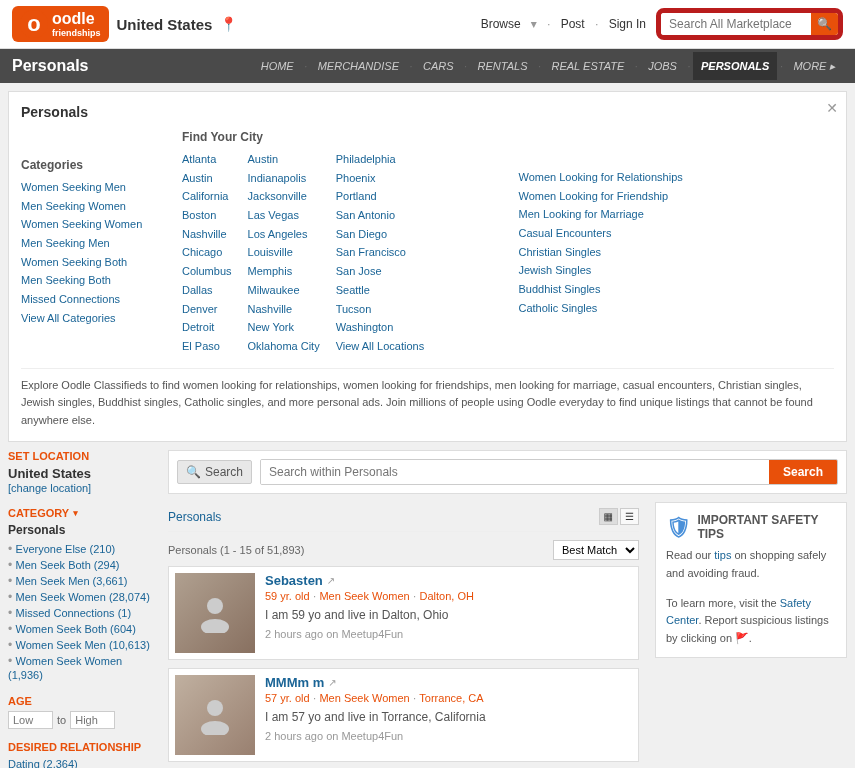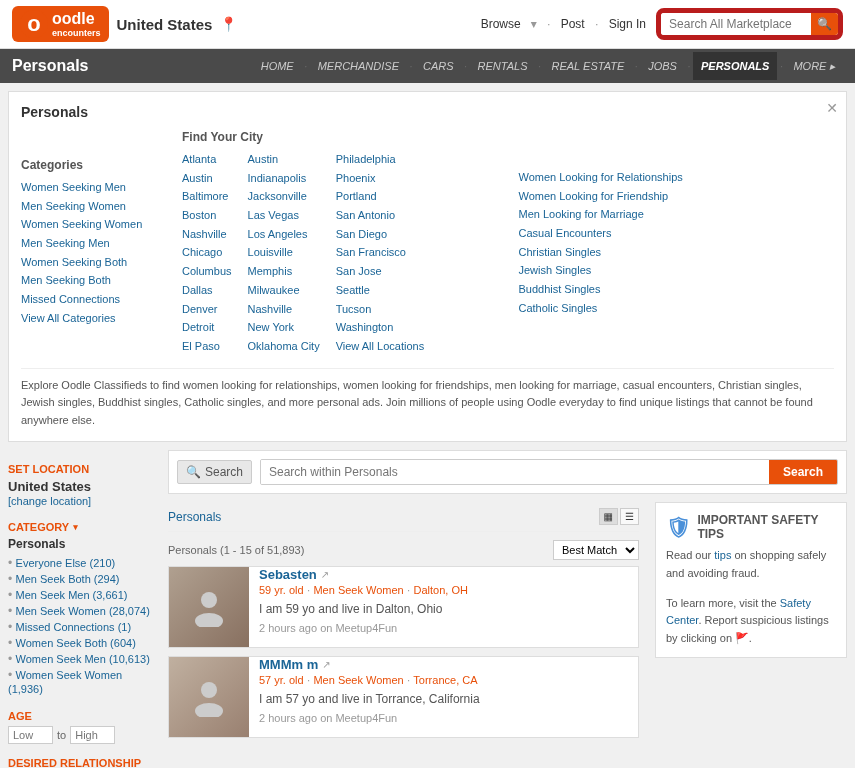--- a/index.html
+++ b/index.html
@@ -71,21 +71,21 @@
       gap: 0;
       margin: 0 8px 8px 8px;
     }
 
     
     #sidebar {
       width: 160px;
       flex-shrink: 0;
       padding-right: 8px;
     }
-    .sidebar-section { margin-bottom: 12px; margin-top: 13px; }
+    .sidebar-section { margin-bottom: 12px; }
     .sidebar-section-title { font-size: 11px; font-weight: bold; color: #e8500a; text-transform: uppercase; margin-bottom: 4px; }
     .sidebar-location-name { font-size: 13px; font-weight: bold; color: #333; }
     .sidebar-change-loc a { color: #1a6496; font-size: 11px; text-decoration: none; }
     .category-header { display: flex; align-items: center; gap: 4px; font-size: 11px; font-weight: bold; color: #e8500a; text-transform: uppercase; margin-bottom: 4px; cursor: pointer; }
     .category-header .arrow { font-size: 9px; }
     .sidebar-cat-bold { font-weight: bold; font-size: 12px; color: #333; margin-bottom: 4px; }
     .sidebar-list { list-style: none; }
     .sidebar-list li { padding: 1px 0; }
     .sidebar-list li::before { content: "• "; color: #999; }
     .sidebar-list a { color: #1a6496; text-decoration: none; font-size: 11px; }
@@ -129,21 +129,21 @@
     .view-icon { border: 1px solid #ccc; padding: 2px 4px; cursor: pointer; font-size: 10px; background: #f9f9f9; }
     .view-icon.active { background: #ddd; }
 
     
     .listing-card {
       display: flex;
       gap: 10px;
       background: #fff;
       border: 1px solid #ddd;
       margin-bottom: 8px;
-      padding: 0;
+      padding: 6px;
     }
     .listing-thumb {
       width: 80px;
       height: 80px;
       flex-shrink: 0;
       background: #ccc;
       overflow: hidden;
       display: flex;
       align-items: center;
       justify-content: center;
@@ -193,21 +193,21 @@
   </style>
 </head>
 <body>
 
 <div id="top-nav">
   <div class="logo-area">
     <div class="logo-box">
       <span style="font-size:22px; background:#e8500a; border-radius:50%; width:28px; height:28px; display:flex; align-items:center; justify-content:center; color:#fff; font-weight:bold;">o</span>
       <div>
         <span style="font-size:16px; color:#fff; font-weight:bold;">oodle</span>
-        <span class="logo-sub">encounters</span>
+        <span class="logo-sub">friendships</span>
       </div>
     </div>
     <span class="location-label">United States</span>
     <span class="location-pin">📍</span>
   </div>
   <div class="top-links">
     <a>Browse</a>
     <span class="sep">▾</span>
     <span class="sep">·</span>
     <a>Post</a>
@@ -258,21 +258,21 @@
       <a>View All Categories</a>
     </div>
     <div class="panel-divider"></div>
 
     <div class="panel-col">
       <h3>Find Your City</h3>
       <div class="city-cols">
         <div class="city-col">
           <a>Atlanta</a>
           <a>Austin</a>
-          <a>Baltimore</a>
+          <a>California</a>
           <a>Boston</a>
           <a>Nashville</a>
           <a>Chicago</a>
           <a>Columbus</a>
           <a>Dallas</a>
           <a>Denver</a>
           <a>Detroit</a>
           <a>El Paso</a>
         </div>
         <div class="city-col">

